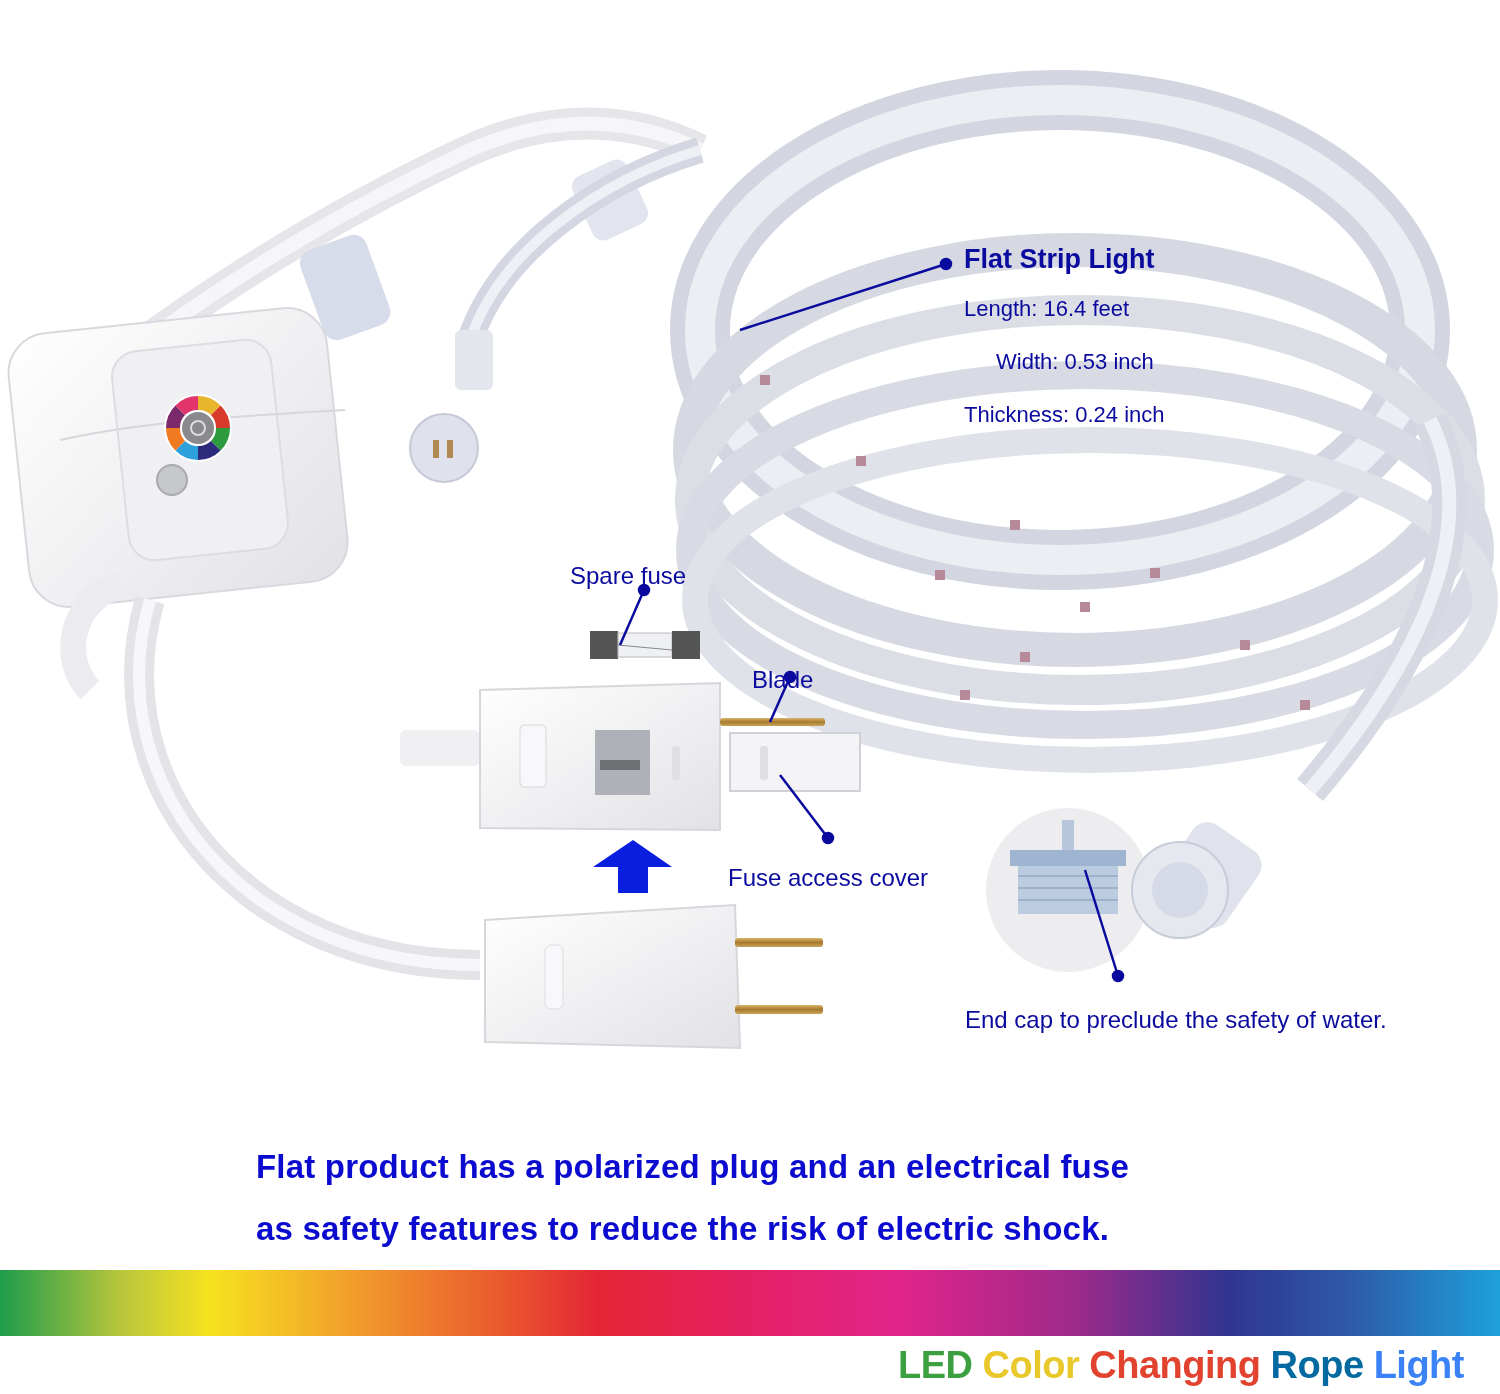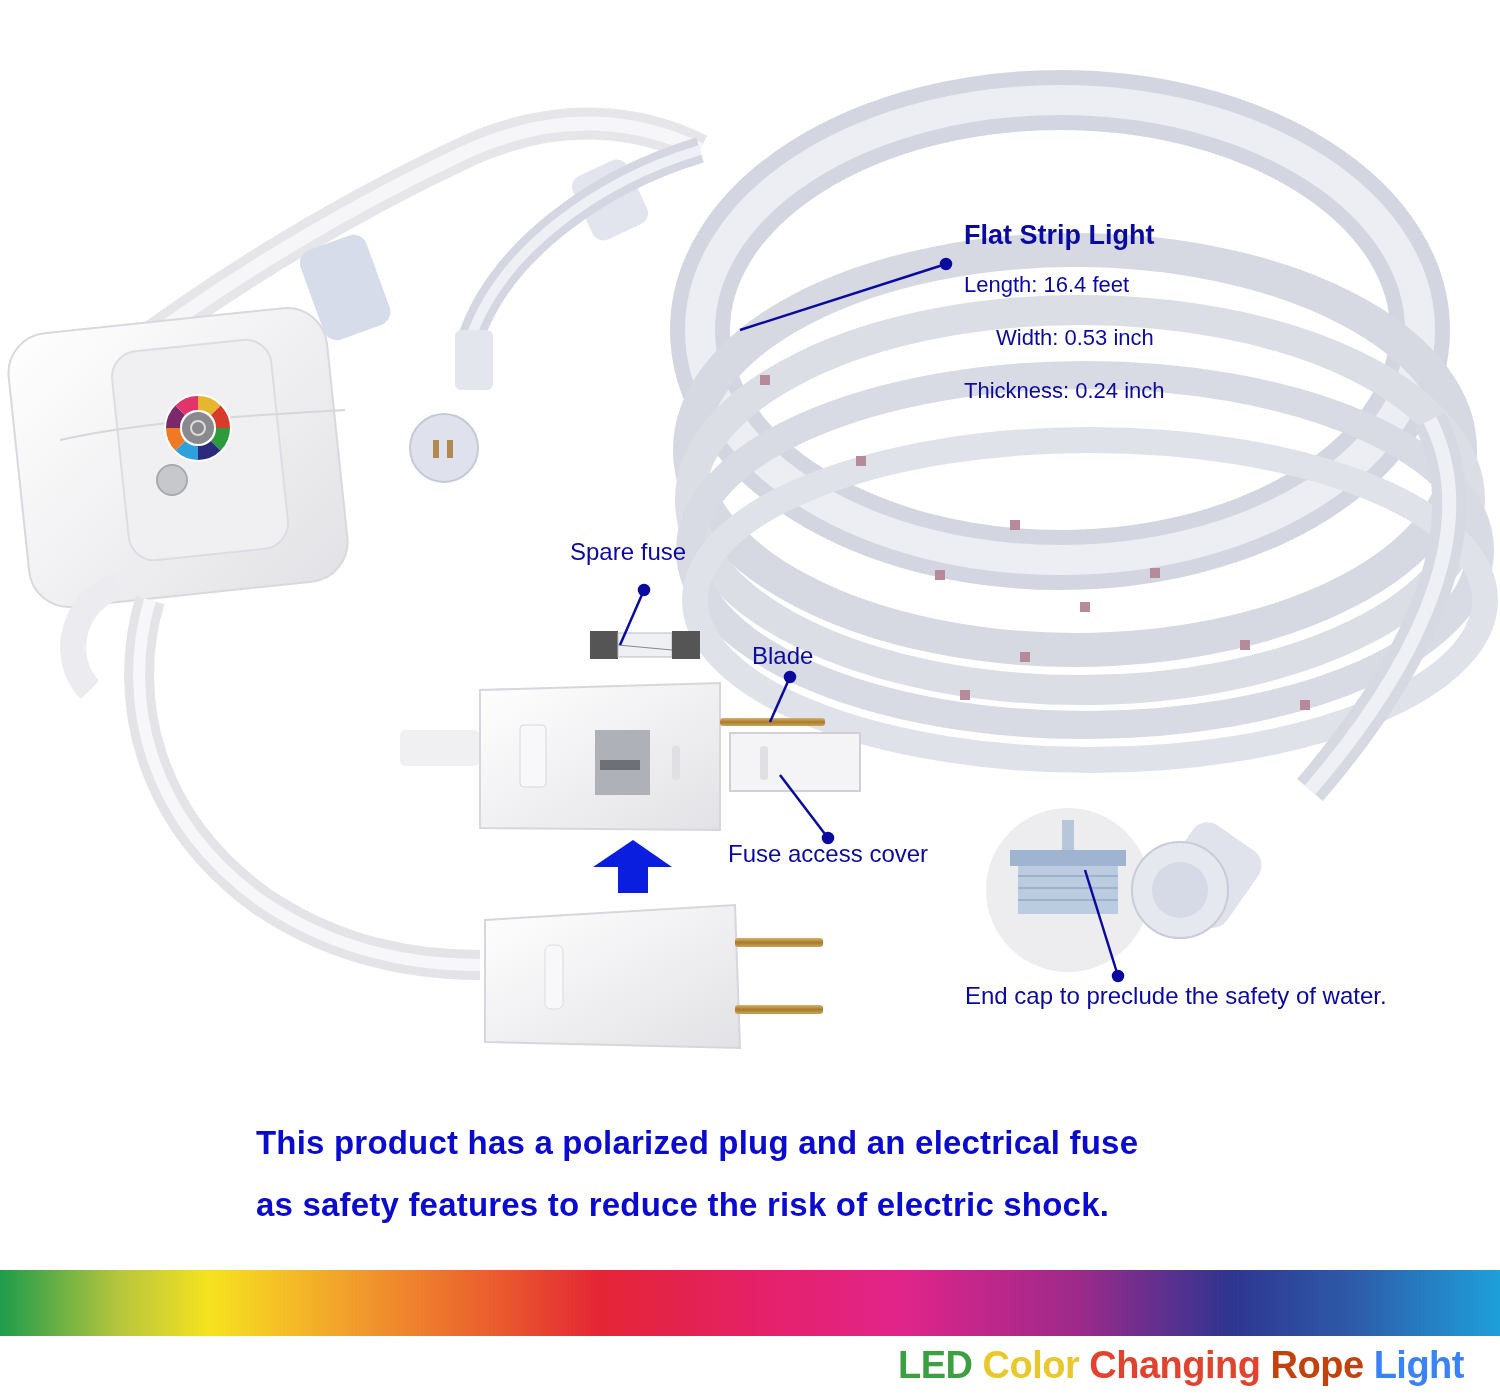--- a/index.html
+++ b/index.html
@@ -1,17 +1,17 @@
 <!DOCTYPE html>
 <html><head>
 <meta charset="utf-8">
 <style>
   html, body { margin:0; padding:0; background:#ffffff; }
   body { width:1500px; height:1394px; position:relative; overflow:hidden; font-family:"Liberation Sans", sans-serif; }
-  .abs { position:absolute; }
+  .abs { position:absolute;margin-top:24px; }
   .label { color:#0a0a9e; font-family:"Liberation Sans", sans-serif; white-space:nowrap; }
   .spec-title { font-weight:bold; font-size:27px; }
   .spec-line { font-size:22px; }
   .callout { font-size:24px; }
   .notice { color:#0b0bd0; font-weight:bold; font-size:33px; letter-spacing:0.2px; white-space:nowrap; }
   .rainbow {
     position:absolute; left:0; top:1270px; width:1500px; height:66px;
     background:linear-gradient(90deg,#1e9c4c 0%,#b7c63c 8%,#f6e21f 14%,#f19a2c 24%,#e9552e 34%,#e42535 40%,#e52165 50%,#e1248a 60%,#9b2a8a 72%,#2f3590 82%,#2e5aa8 90%,#1ea0da 100%);
   }
   .footer-title { position:absolute; right:36px; top:1344px; font-weight:bold; font-size:38px; white-space:nowrap; letter-spacing:-0.5px; }
@@ -171,23 +171,23 @@
 <div class="abs label spec-title" style="left:964px; top:220px;">Flat Strip Light</div>
 <div class="abs label spec-line" style="left:964px; top:272px;">Length: 16.4 feet</div>
 <div class="abs label spec-line" style="left:996px; top:325px;">Width: 0.53 inch</div>
 <div class="abs label spec-line" style="left:964px; top:378px;">Thickness: 0.24 inch</div>
 
 <div class="abs label callout" style="left:570px; top:538px;">Spare fuse</div>
 <div class="abs label callout" style="left:752px; top:642px;">Blade</div>
 <div class="abs label callout" style="left:728px; top:840px;text-align:center;">Fuse access cover</div>
 <div class="abs label callout" style="left:965px; top:982px;">End cap to preclude the safety of water.</div>
 
-<div class="abs notice" style="left:256px; top:1124px;">This product has a polarized plug and an electrical fuse</div>
+<div class="abs notice" style="left:256px; top:1124px;">Flat product has a polarized plug and an electrical fuse</div>
 <div class="abs notice" style="left:256px; top:1186px;">as safety features to reduce the risk of electric shock.</div>
 
 <div class="rainbow"></div>
 <div class="footer-title">
   <span style="color:#3ca040;">LED</span>
   <span style="color:#e8c82a;">Color</span>
   <span style="color:#e2432f;">Changing</span>
-  <span style="color:#c2410c;">Rope</span>
+  <span style="color:#0369a1;">Rope</span>
   <span style="color:#3b82f6;">Light</span>
 </div>
 
 </body></html>

